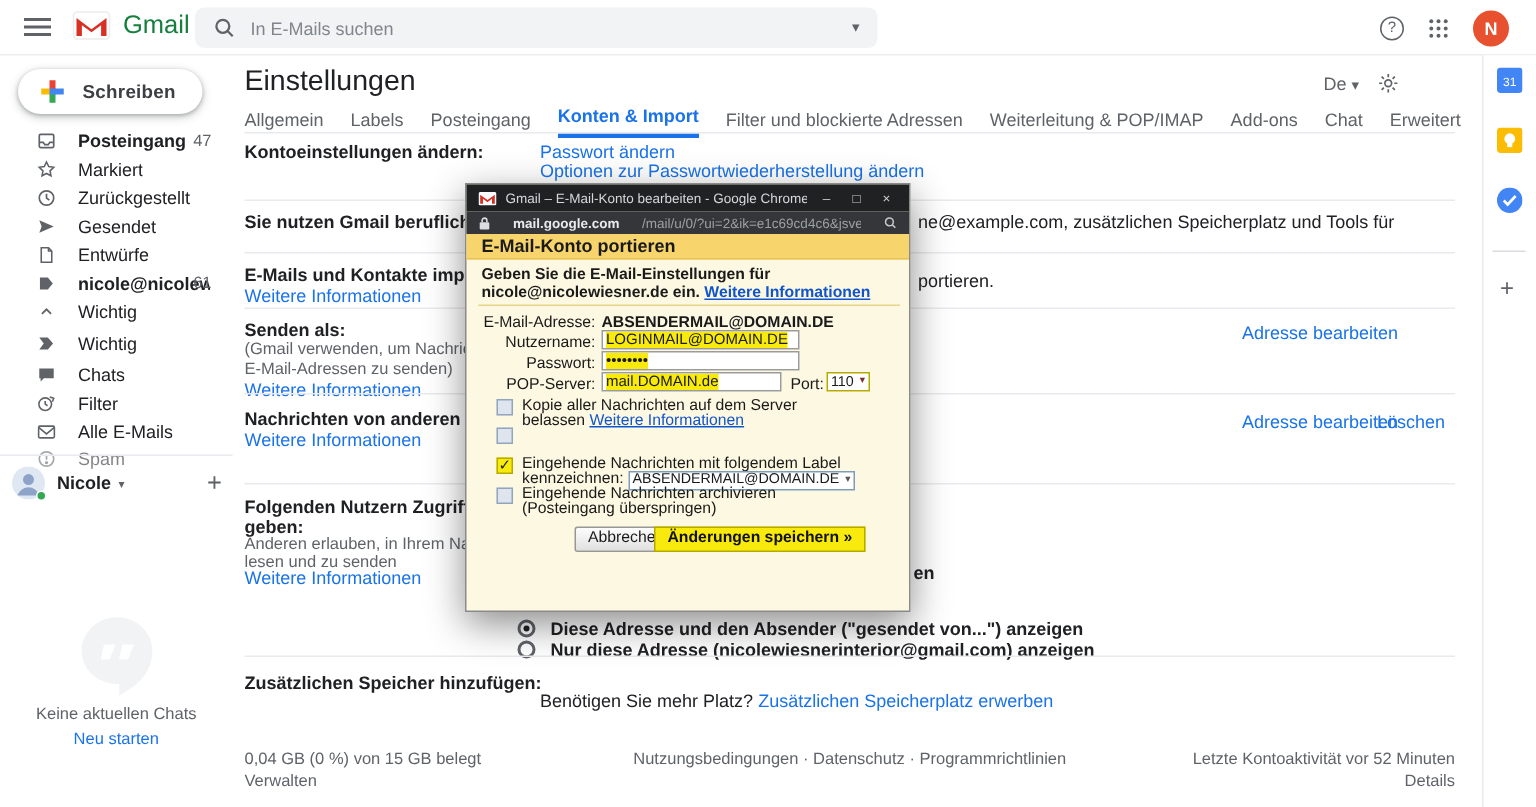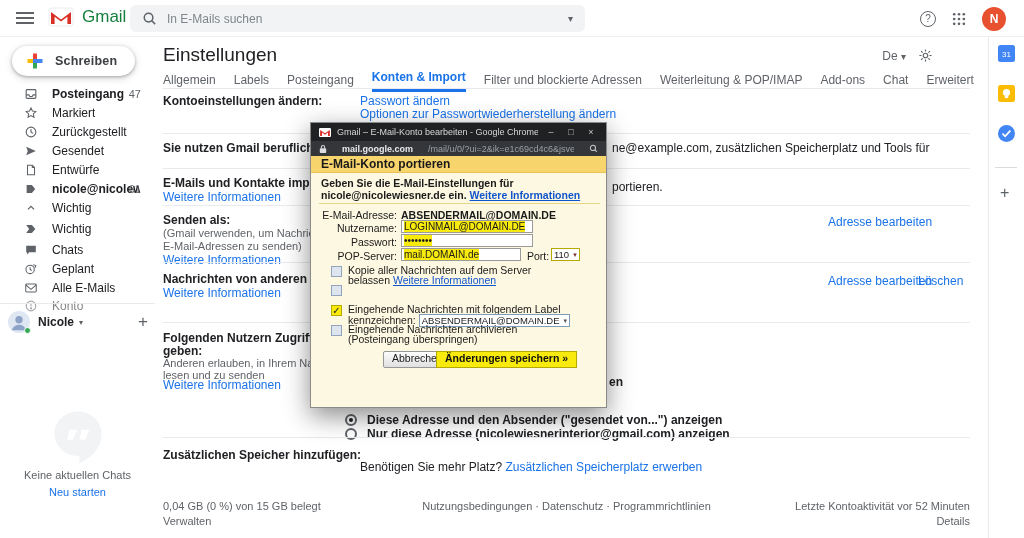--- a/index.html
+++ b/index.html
@@ -86,21 +86,21 @@
   .dlg-body { position:relative; height:234px; font-size:10.5px; color:#1a1a1a; }
   .clink { color:#1155cc; text-decoration:underline; cursor:pointer; }
   .dlab { position:absolute; left:0; width:86px; text-align:right; }
   .dinput { position:absolute; left:90px; width:132px; height:13px; background:#fff;
     border:1px solid #9b9b9b; font-size:10px; line-height:12px; padding:0 2px; white-space:nowrap; overflow:hidden; }
   .hl { background:#f8ea0d; }
   .cbx { position:absolute; left:20px; width:11px; height:11px; border:1px solid #93a5bd; background:#dfe5ee; cursor:pointer; }
   .cbx.checked { background:#f8ea0d; border-color:#b6a900; font-size:10px; line-height:10px; text-align:center; color:#222; }
   .cbtxt { position:absolute; left:37px; width:228px; line-height:10px; }
   .dsel { border:1px solid #7f9db9; background:#fff; font-size:9.5px; padding:0 2px; height:13px;
-    display:inline-flex; align-items:center; gap:4px; cursor:pointer; }
+    display:inline-flex; gap:4px; cursor:pointer; }
   .btn-cancel { position:absolute; left:72px; height:17px; padding:0 8px; font-size:10.5px;
     background:linear-gradient(#fdfdfd,#e0e0e0); border:1px solid #979797; border-radius:2px; cursor:pointer; }
   .btn-save { position:absolute; left:125px; height:17px; padding:0 8px; font-size:10.5px; font-weight:bold;
     background:#f8ea0d; border:1px solid #b5a800; cursor:pointer; color:#111; }
 </style>
 </head>
 <body>
 
 <div class="topbar">
   <div class="hamburger">
@@ -238,40 +238,40 @@
     <span class="lbl">Chats</span>
   </div>
   <div class="sb-item" style="top:222px">
     <span>
         <svg width="14" height="14" viewBox="0 0 16 16" fill="none" stroke="#5f6368" stroke-width="1.2">
           <circle cx="7" cy="8.5" r="4.8"></circle>
           <path d="M7 6v2.5l1.8 1.2"></path>
           <path d="M10.5 3l3 1-1 2.6"></path>
         </svg>
       </span>
-    <span class="lbl">Geplant</span>
+    <span class="lbl">Filter</span>
   </div>
   <div class="sb-item" style="top:241px">
     <span>
         <svg width="14" height="14" viewBox="0 0 16 16" fill="none" stroke="#5f6368" stroke-width="1.2">
           <rect x="2" y="3.5" width="12" height="9" rx="1"></rect>
           <path d="M2 4.5L8 9.5l6-5"></path>
         </svg>
       </span>
     <span class="lbl">Alle E-Mails</span>
   </div>
   <div class="sb-item faded" style="top:259px">
     <span>
         <svg width="14" height="14" viewBox="0 0 16 16" fill="none" stroke="#5f6368" stroke-width="1.3">
           <circle cx="8" cy="8" r="5.5"></circle>
           <path d="M8 5v3.5"></path>
           <circle cx="8" cy="10.8" r=".6" fill="#5f6368"></circle>
         </svg>
       </span>
-    <span class="lbl">Konto</span>
+    <span class="lbl">Spam</span>
   </div>
 
   <div class="chat-div"></div>
   <div class="chat-row">
     <span style="position:relative">
       <svg width="22" height="22" viewBox="0 0 24 24">
           <circle cx="12" cy="12" r="12" fill="#dfe7f3"></circle>
           <circle cx="12" cy="9.5" r="4" fill="#8da4c8"></circle>
           <path d="M4 21c1.5-4 5-6 8-6s6.5 2 8 6z" fill="#8da4c8"></path>
         </svg>

